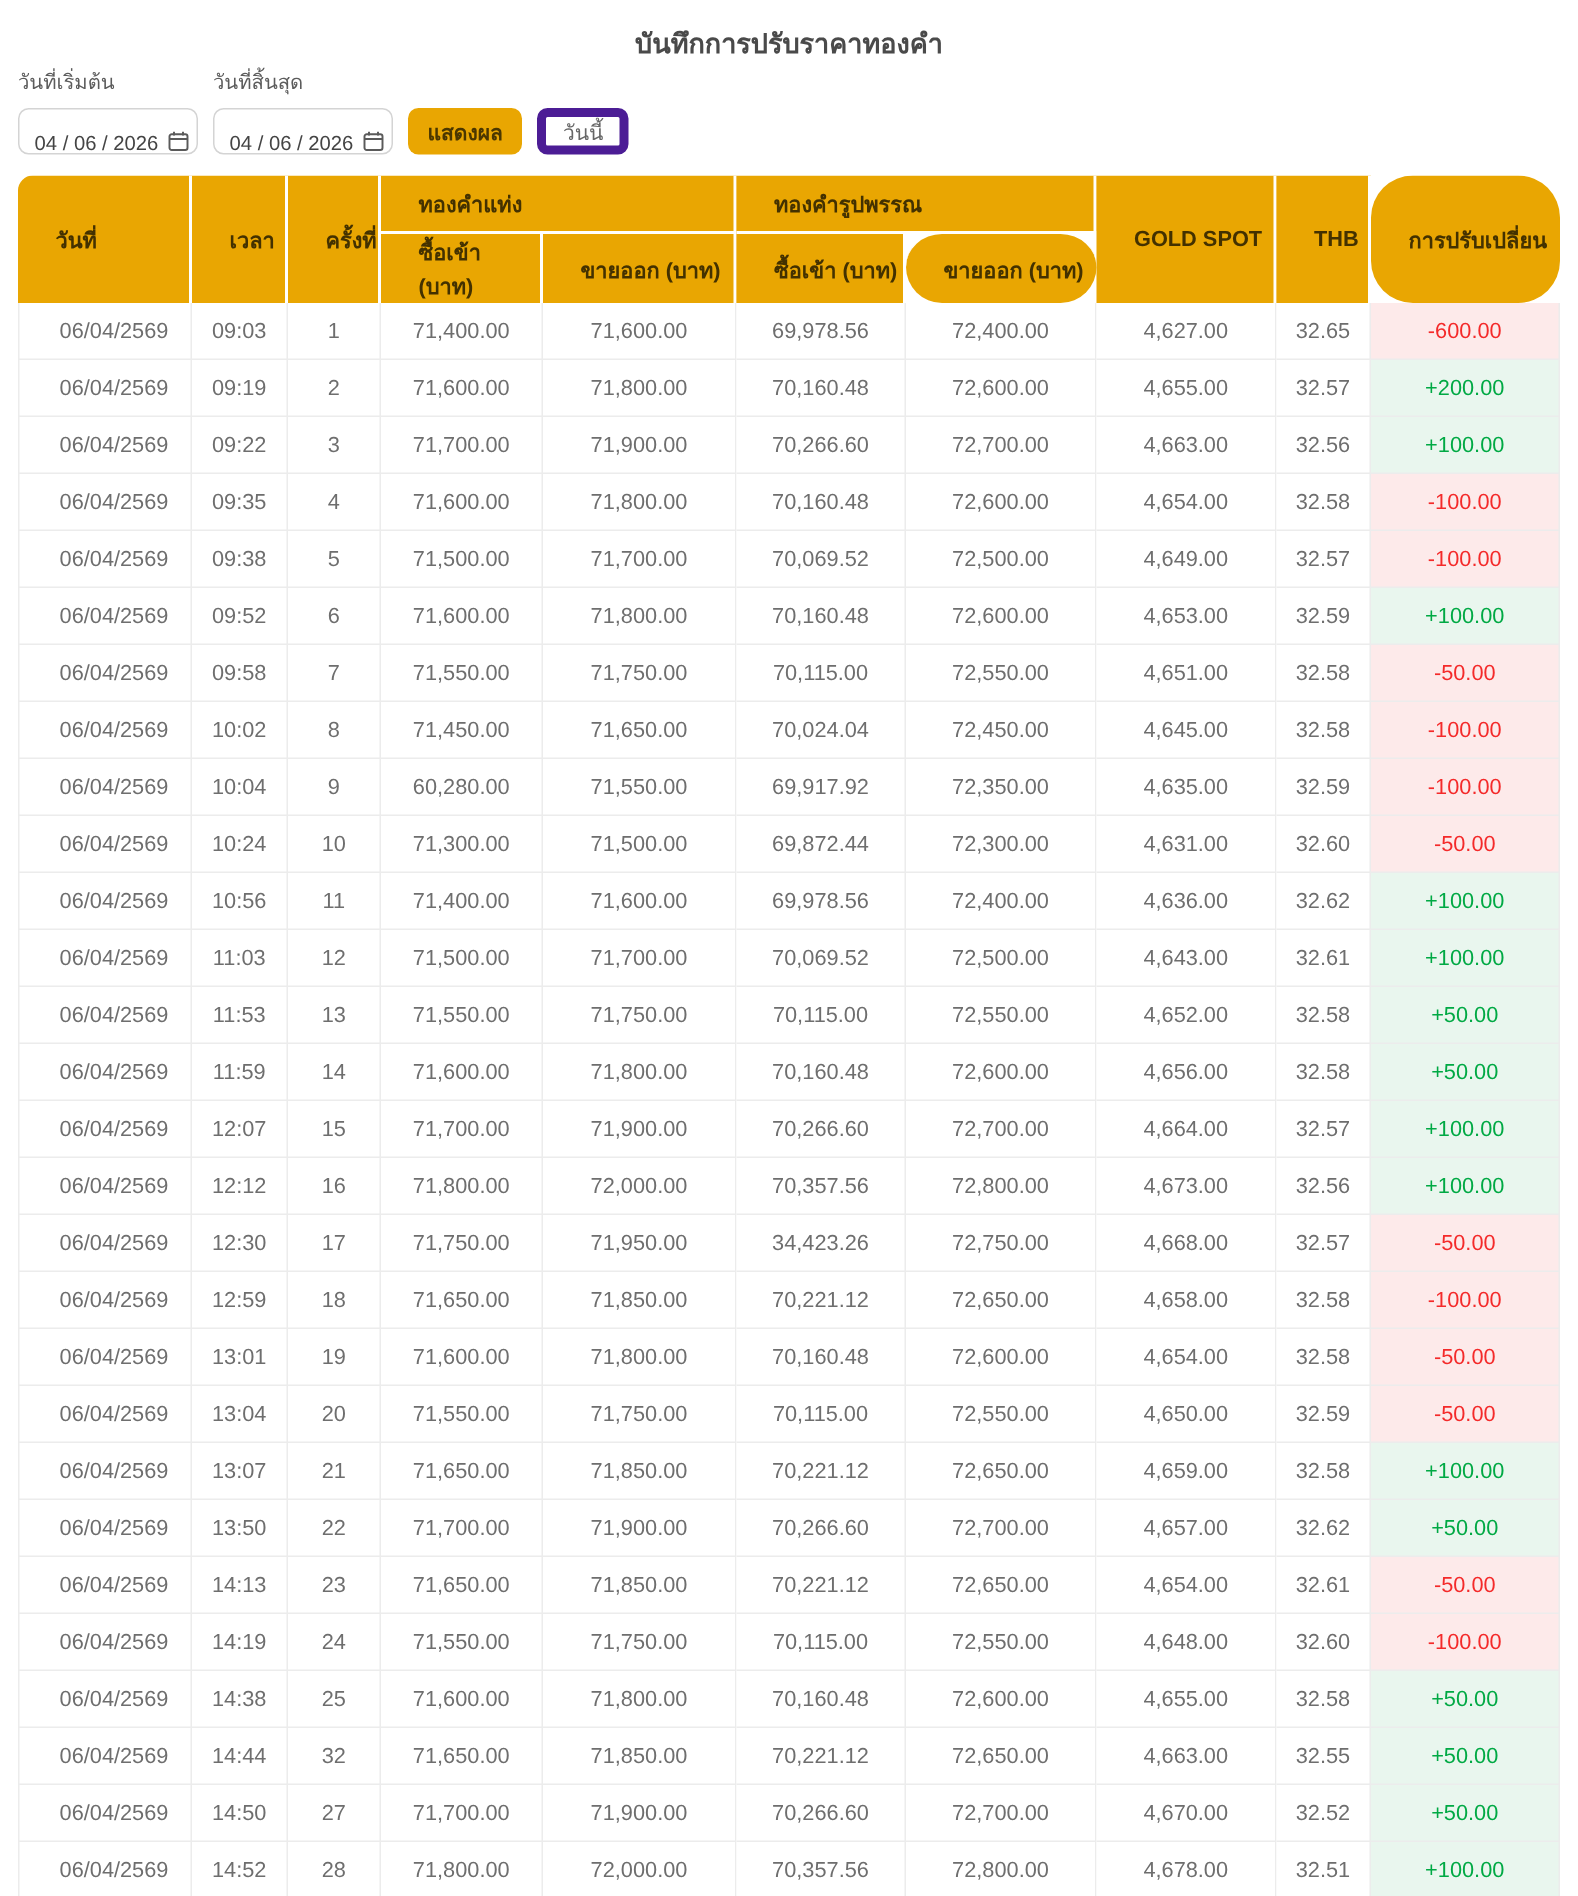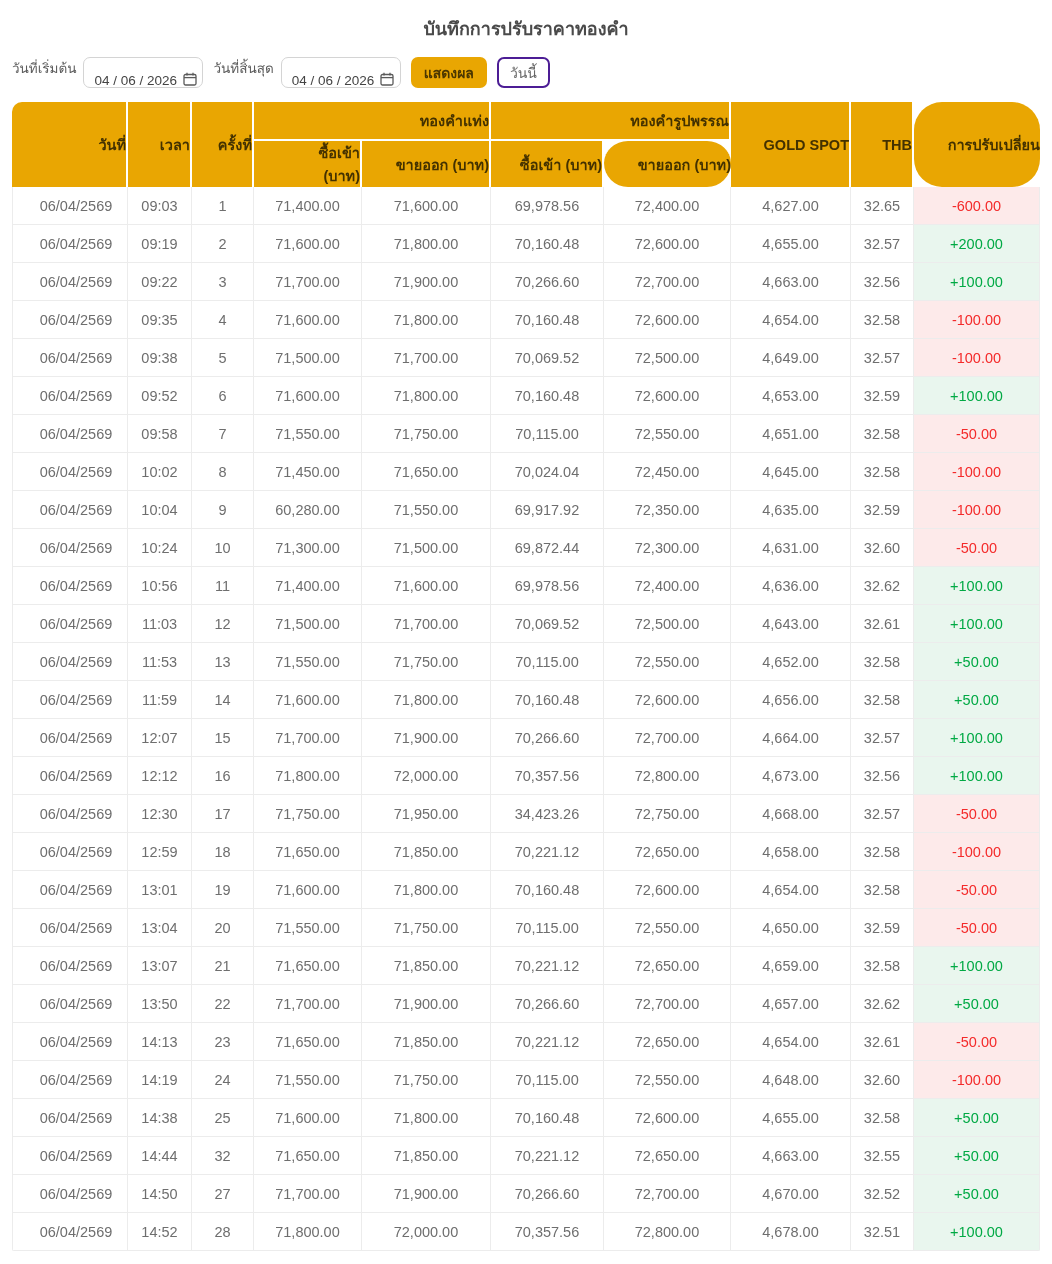--- a/index.html
+++ b/index.html
@@ -10,25 +10,24 @@
     color: #555;
   }
   .page { padding: 10px 12px 14px 12px; }
 
   .page-title {
     text-align: center;
     font-size: 18px;
     font-weight: 600;
     color: #4a4a4a;
     margin-top: 4px;
-    margin-bottom: 14px;
   }
 
   .filter-bar { display: flex; align-items: flex-end; gap: 10px; margin-bottom: 14px; }
-  .date-group { display: flex; flex-direction: row; gap: 7px; }
+  .date-group { display: flex; flex-direction: column; gap: 7px; }
   .date-label { font-size: 13.5px; color: #5c5c5c; }
   .date-input {
     width: 120px; height: 31px;
     border: 1px solid #d4d4d4; border-radius: 7px;
     display: flex; align-items: center; justify-content: space-between;
     padding: 16px 8px 0 10px;
     font-size: 13.5px; color: #444;
     background: #fff;
     cursor: pointer;
     white-space: nowrap;
@@ -42,32 +41,32 @@
     cursor: pointer; border: none;
     font-family: inherit;
   }
   .btn-show {
     background: var(--header-bg, #e9a602);
     color: #4b3700; font-weight: 700;
     padding: 12px 13px;
   }
   .btn-today {
     background: #fff; color: #666;
-    border: 2px solid #4c1d95;
+    border: 6px solid #4c1d95;
     padding: 0 11px;
   }
 
   .table-wrap { border-radius: 10px 10px 2px 2px; overflow: hidden; }
   table { width: 100%; border-collapse: separate; border-spacing: 0; table-layout: fixed; }
 
   thead th {
     background: var(--header-bg, #e9a602);
     color: #433100;
     font-size: 14.5px; font-weight: 700;
-    text-align: right; vertical-align: middle;
+    text-align: left; vertical-align: middle;
     height: 37px;
     border-right: 2px solid #fff;
     padding-left: 25px;
   }
   thead tr th:last-child { border-right: none; border-radius: 28px; }
   thead tr.sub-row th { border-top: 2px solid #fff; }
   thead th.group { }
 
   tbody td {
     background: #fff;

